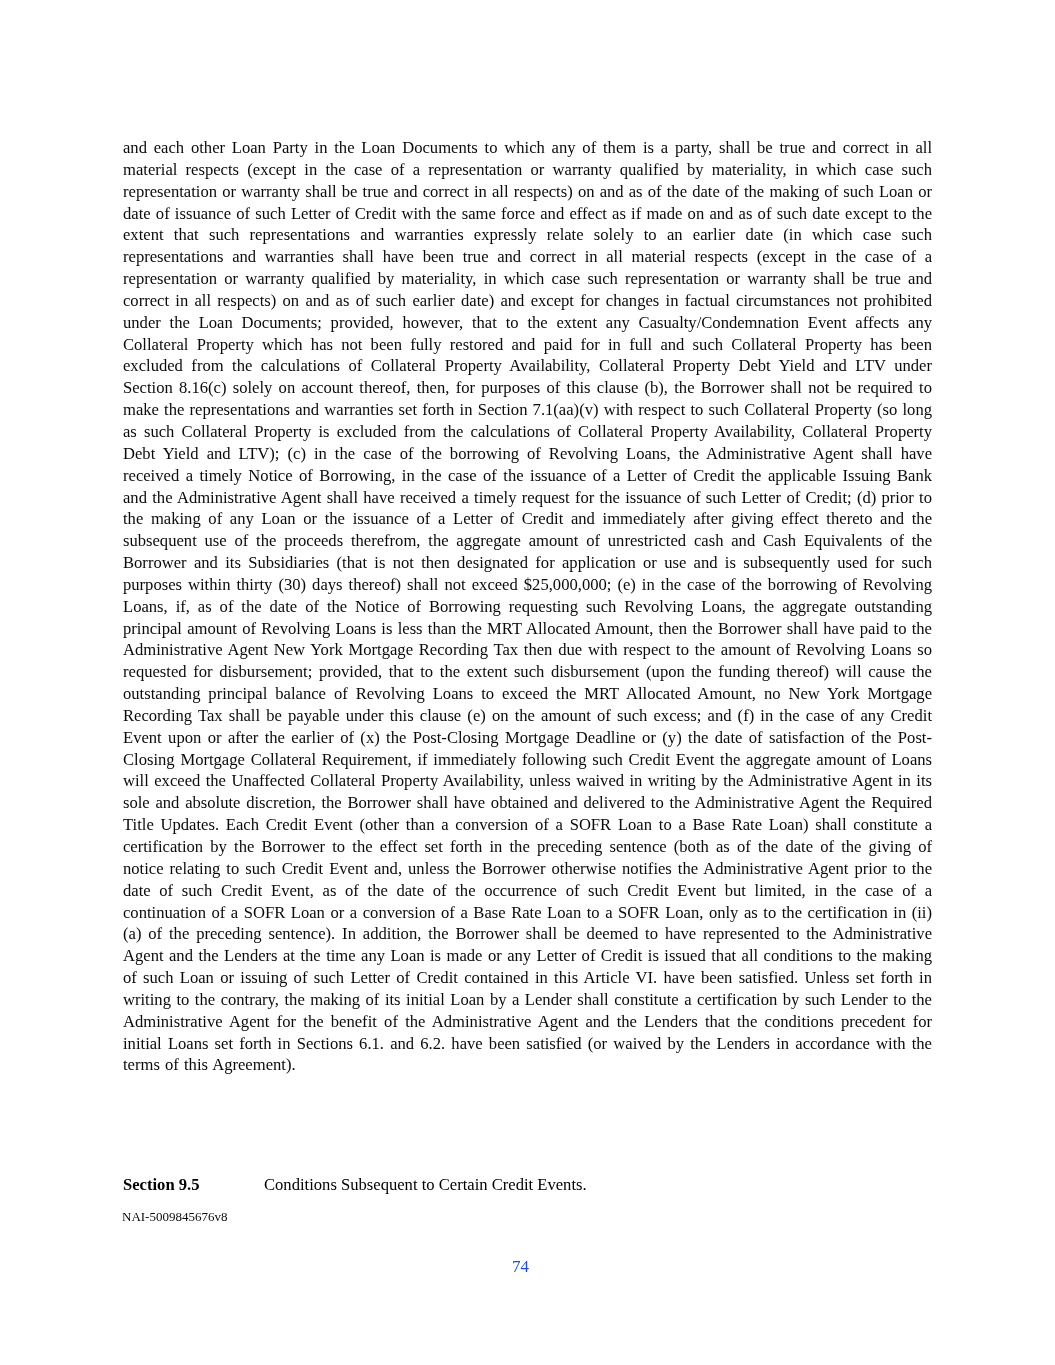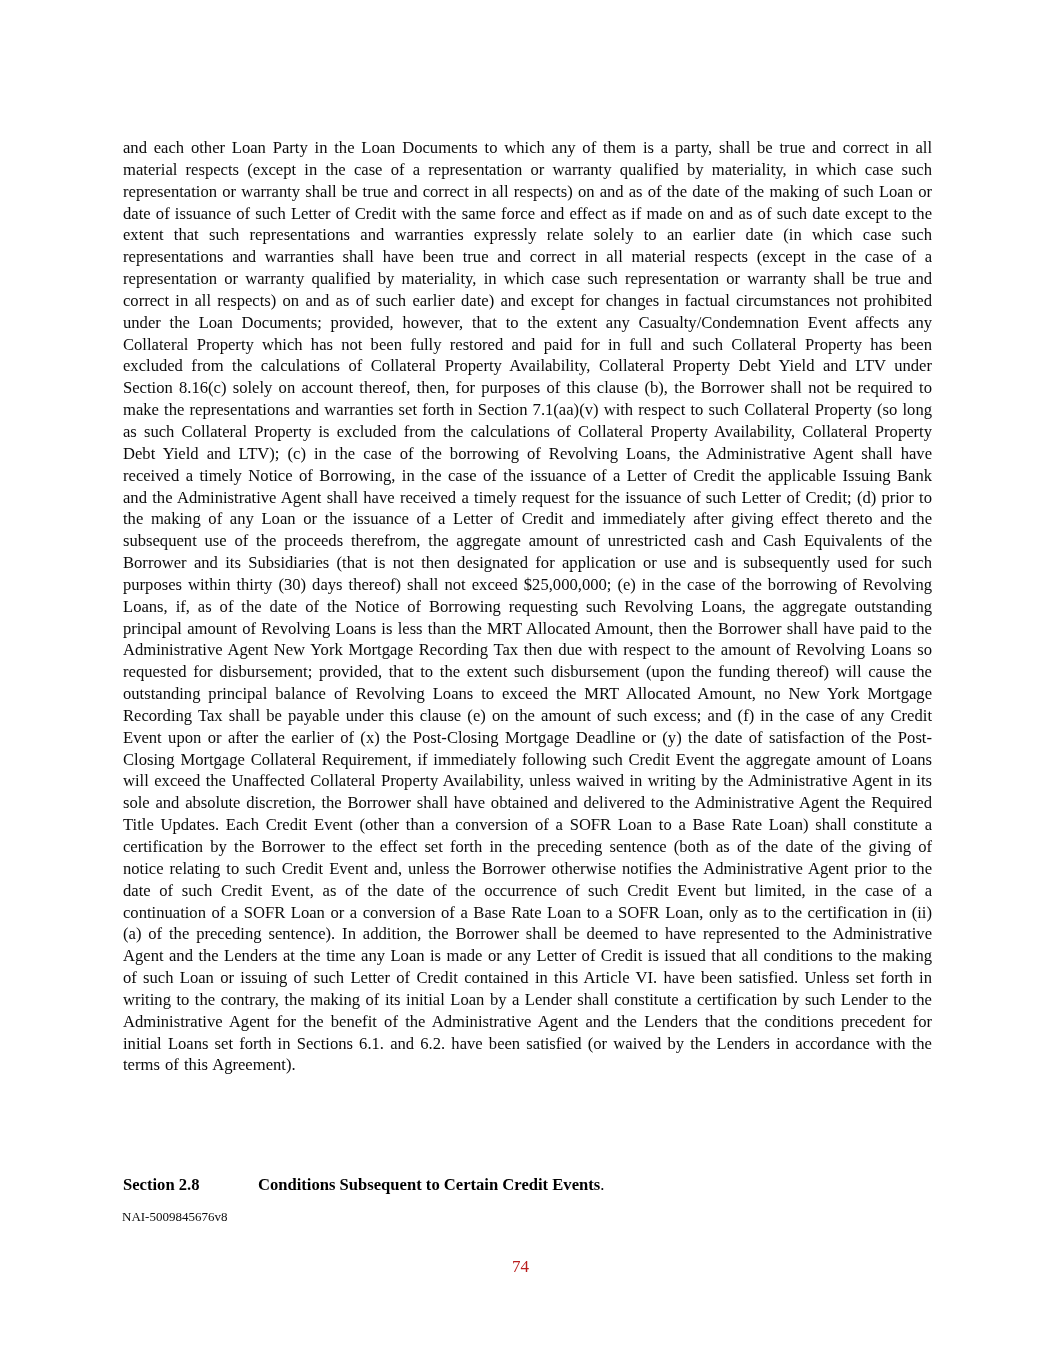--- a/index.html
+++ b/index.html
@@ -36,52 +36,53 @@
     font-size: 16.6px;
     line-height: 22px;
     white-space: nowrap;
   }
   .sec-num {
     display: inline-block;
     width: 135px;
     font-weight: bold;
   }
   .sec-title {
-    font-weight: bold;
+    font-weight: normal;
+    margin-left: 6px;
   }
   .sec-period {
     font-weight: normal;
   }
   .page-number {
     position: absolute;
     left: 0;
     top: 1256px;
     width: 1041px;
     text-align: center;
     font-size: 17px;
     line-height: 22px;
-    color: #b91c1c;
+    color: #1d4ed8;
   }
   .footer-code {
     position: absolute;
     left: 122px;
     top: 1209px;
     font-size: 13px;
     line-height: 16px;
     color: #0a0a0a;
   }
 </style>
 </head>
 <body>
 
 <div class="page">
 
   <div class="body-text">and each other Loan Party in the Loan Documents to which any of them is a party, shall be true and correct in all material respects (except in the case of a representation or warranty qualified by materiality, in which case such representation or warranty shall be true and correct in all respects) on and as of the date of the making of such Loan or date of issuance of such Letter of Credit with the same force and effect as if made on and as of such date except to the extent that such representations and warranties expressly relate solely to an earlier date (in which case such representations and warranties shall have been true and correct in all material respects (except in the case of a representation or warranty qualified by materiality, in which case such representation or warranty shall be true and correct in all respects) on and as of such earlier date) and except for changes in factual circumstances not prohibited under the Loan Documents; provided, however, that to the extent any Casualty/Condemnation Event affects any Collateral Property which has not been fully restored and paid for in full and such Collateral Property has been excluded from the calculations of Collateral Property Availability, Collateral Property Debt Yield and LTV under Section 8.16(c) solely on account thereof, then, for purposes of this clause (b), the Borrower shall not be required to make the representations and warranties set forth in Section 7.1(aa)(v) with respect to such Collateral Property (so long as such Collateral Property is excluded from the calculations of Collateral Property Availability, Collateral Property Debt Yield and LTV); (c) in the case of the borrowing of Revolving Loans, the Administrative Agent shall have received a timely Notice of Borrowing, in the case of the issuance of a Letter of Credit the applicable Issuing Bank and the Administrative Agent shall have received a timely request for the issuance of such Letter of Credit; (d) prior to the making of any Loan or the issuance of a Letter of Credit and immediately after giving effect thereto and the subsequent use of the proceeds therefrom, the aggregate amount of unrestricted cash and Cash Equivalents of the Borrower and its Subsidiaries (that is not then designated for application or use and is subsequently used for such purposes within thirty (30) days thereof) shall not exceed $25,000,000; (e) in the case of the borrowing of Revolving Loans, if, as of the date of the Notice of Borrowing requesting such Revolving Loans, the aggregate outstanding principal amount of Revolving Loans is less than the MRT Allocated Amount, then the Borrower shall have paid to the Administrative Agent New York Mortgage Recording Tax then due with respect to the amount of Revolving Loans so requested for disbursement; provided, that to the extent such disbursement (upon the funding thereof) will cause the outstanding principal balance of Revolving Loans to exceed the MRT Allocated Amount, no New York Mortgage Recording Tax shall be payable under this clause (e) on the amount of such excess; and (f) in the case of any Credit Event upon or after the earlier of (x) the Post-Closing Mortgage Deadline or (y) the date of satisfaction of the Post-Closing Mortgage Collateral Requirement, if immediately following such Credit Event the aggregate amount of Loans will exceed the Unaffected Collateral Property Availability, unless waived in writing by the Administrative Agent in its sole and absolute discretion, the Borrower shall have obtained and delivered to the Administrative Agent the Required Title Updates.  Each Credit Event (other than a conversion of a SOFR Loan to a Base Rate Loan) shall constitute a certification by the Borrower to the effect set forth in the preceding sentence (both as of the date of the giving of notice relating to such Credit Event and, unless the Borrower otherwise notifies the Administrative Agent prior to the date of such Credit Event, as of the date of the occurrence of such Credit Event but limited, in the case of a continuation of a SOFR Loan or a conversion of a Base Rate Loan to a SOFR Loan, only as to the certification in (ii)(a) of the preceding sentence).  In addition, the Borrower shall be deemed to have represented to the Administrative Agent and the Lenders at the time any Loan is made or any Letter of Credit is issued that all conditions to the making of such Loan or issuing of such Letter of Credit contained in this Article VI. have been satisfied.  Unless set forth in writing to the contrary, the making of its initial Loan by a Lender shall constitute a certification by such Lender to the Administrative Agent for the benefit of the Administrative Agent and the Lenders that the conditions precedent for initial Loans set forth in Sections 6.1. and 6.2. have been satisfied (or waived by the Lenders in accordance with the terms of this Agreement).</div>
 
   <div class="section-heading">
-    <span class="sec-num">Section 2.8</span><span class="sec-title">Conditions Subsequent to Certain Credit Events</span><span class="sec-period">.</span>
+    <span class="sec-num">Section 9.5</span><span class="sec-title">Conditions Subsequent to Certain Credit Events</span><span class="sec-period">.</span>
   </div>
 
   <div class="page-number">74</div>
 
   <div class="footer-code">NAI-5009845676v8</div>
 
 </div>
 
 </body></html>

